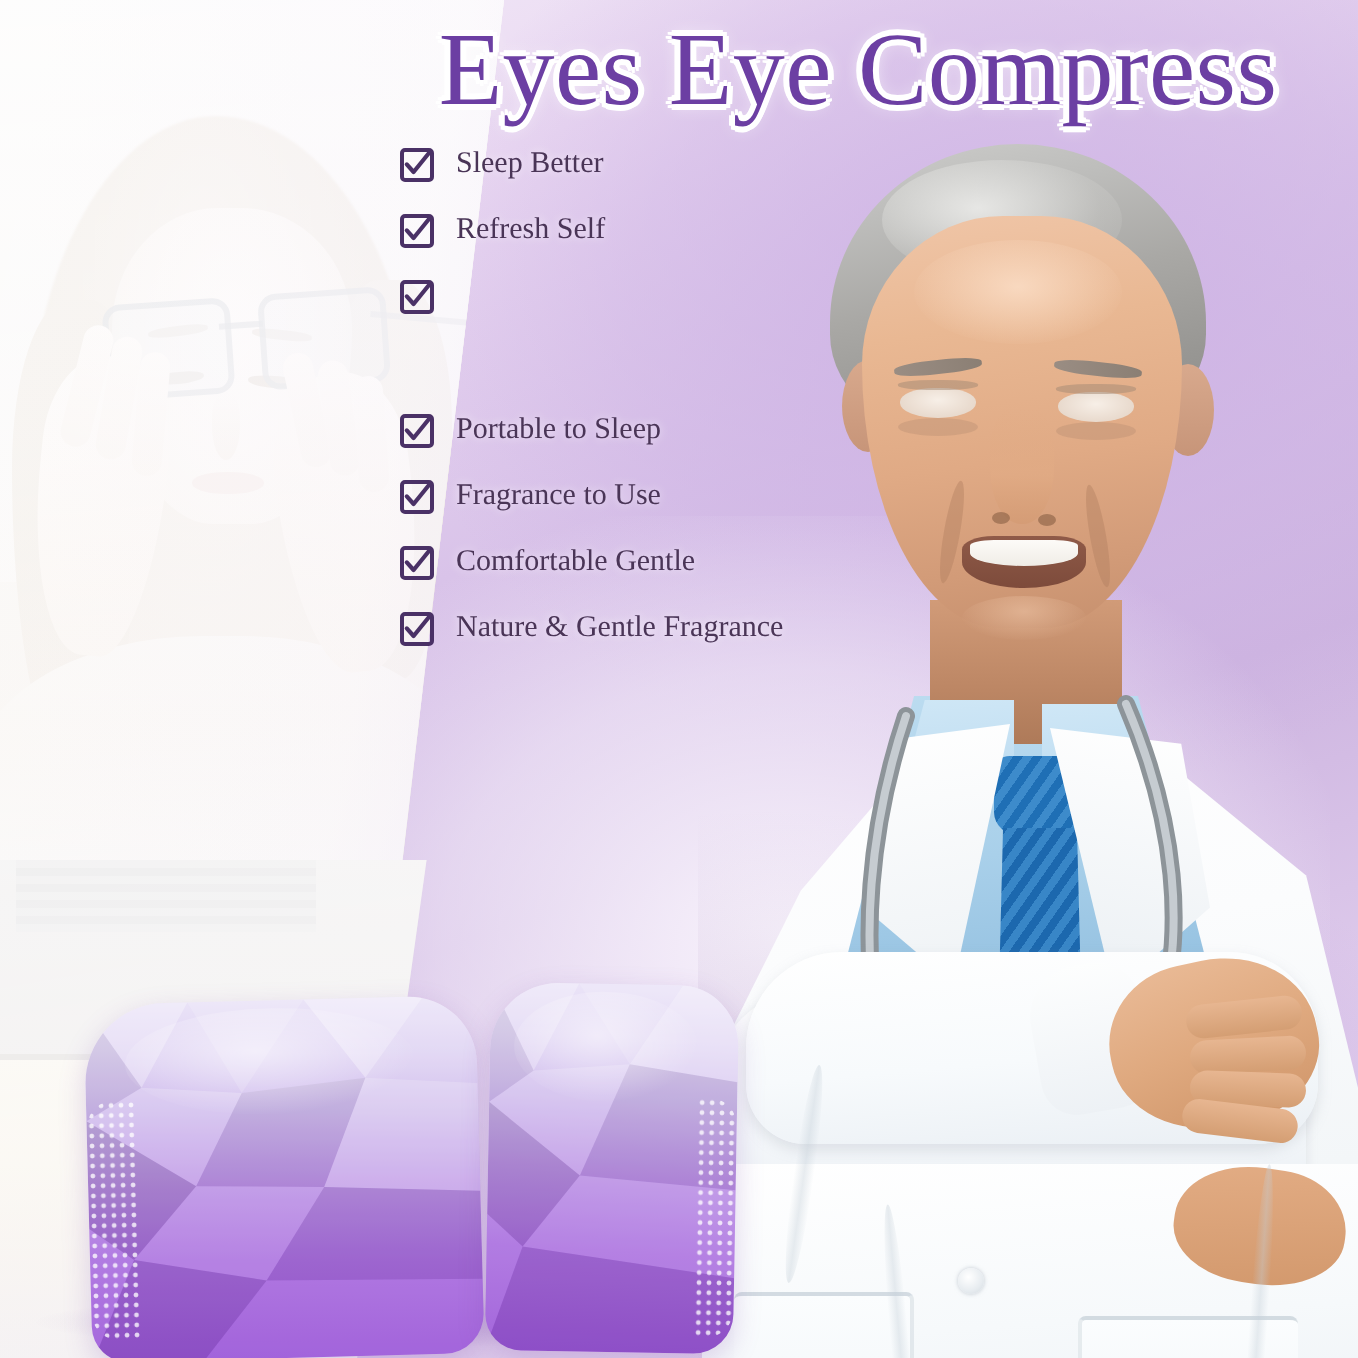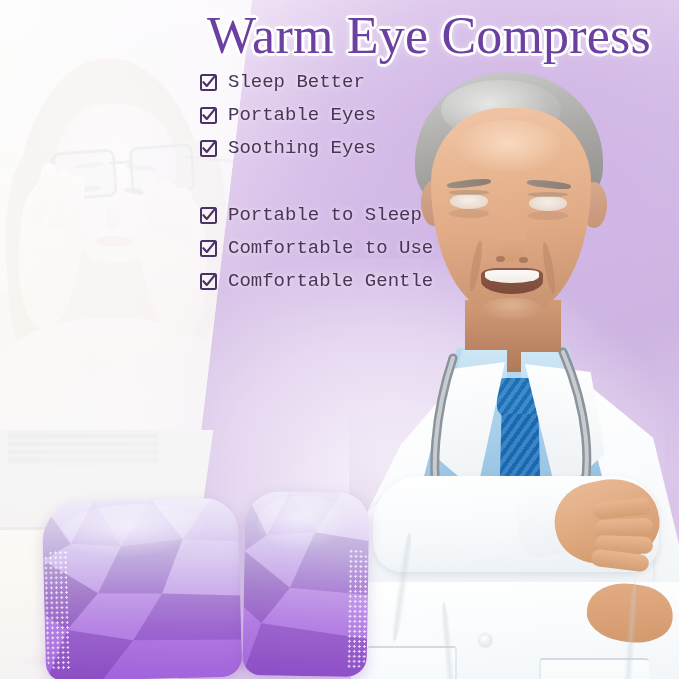--- a/index.html
+++ b/index.html
@@ -667,22 +667,22 @@
   .check-icon {
     flex: 0 0 auto;
     width: 17px;
     height: 17px;
     margin-right: 11px;
     position: relative;
     display: inline-block;
   }
   .check-icon svg { display: block; }
   .feature-label {
-    font-family: Liberation Mono, monospace;
-    font-size: 19px;
+    font-family: Liberation Serif, serif;
+    font-size: 15px;
     line-height: 1;
     color: #4a3557;
     white-space: nowrap;
     text-shadow: 0 0 5px rgba(255,255,255,0.75);
   }
 
   
   .product {
     position: absolute;
     left: 44px;
@@ -876,21 +876,21 @@
     <div class="dr-coat-bottom"></div>
     <div class="dr-thumbnail-hand2"></div>
     <div class="dr-button"></div>
     <div class="dr-pocket-l"></div>
     <div class="dr-pocket-r"></div>
     <div class="dr-fold-a"></div>
     <div class="dr-fold-b"></div>
     <div class="dr-fold-c"></div>
   </div>
 
-  <div class="title">Warm Eye Compress</div>
+  <div class="title">Eyes Eye Compress</div>
 
   <div class="features">
 
     <div class="feature-group first">
 
       <div class="feature-row">
         <span class="check-icon">
           <svg width="17" height="17" viewBox="0 0 17 17">
             <rect x="1" y="1" width="15" height="15" rx="1.5" fill="none" stroke="#4a3166" stroke-width="2"></rect>
             <path d="M3.4 8.2 L6.8 12.0 L15.2 1.6" fill="none" stroke="#4a3166" stroke-width="2.1" stroke-linecap="round" stroke-linejoin="round"></path>
@@ -899,31 +899,30 @@
         <span class="feature-label">Sleep Better</span>
       </div>
 
       <div class="feature-row">
         <span class="check-icon">
           <svg width="17" height="17" viewBox="0 0 17 17">
             <rect x="1" y="1" width="15" height="15" rx="1.5" fill="none" stroke="#4a3166" stroke-width="2"></rect>
             <path d="M3.4 8.2 L6.8 12.0 L15.2 1.6" fill="none" stroke="#4a3166" stroke-width="2.1" stroke-linecap="round" stroke-linejoin="round"></path>
           </svg>
         </span>
-        <span class="feature-label">Portable Eyes</span>
+        <span class="feature-label">Refresh Self</span>
       </div>
 
       <div class="feature-row">
         <span class="check-icon">
           <svg width="17" height="17" viewBox="0 0 17 17">
             <rect x="1" y="1" width="15" height="15" rx="1.5" fill="none" stroke="#4a3166" stroke-width="2"></rect>
             <path d="M3.4 8.2 L6.8 12.0 L15.2 1.6" fill="none" stroke="#4a3166" stroke-width="2.1" stroke-linecap="round" stroke-linejoin="round"></path>
           </svg>
         </span>
-        <span class="feature-label">Soothing Eyes</span>
       </div>
 
 
     </div>
 
     <div class="feature-group second">
 
       <div class="feature-row">
         <span class="check-icon">
           <svg width="17" height="17" viewBox="0 0 17 17">
@@ -934,33 +933,42 @@
         <span class="feature-label">Portable to Sleep</span>
       </div>
 
       <div class="feature-row">
         <span class="check-icon">
           <svg width="17" height="17" viewBox="0 0 17 17">
             <rect x="1" y="1" width="15" height="15" rx="1.5" fill="none" stroke="#4a3166" stroke-width="2"></rect>
             <path d="M3.4 8.2 L6.8 12.0 L15.2 1.6" fill="none" stroke="#4a3166" stroke-width="2.1" stroke-linecap="round" stroke-linejoin="round"></path>
           </svg>
         </span>
-        <span class="feature-label">Comfortable to Use</span>
+        <span class="feature-label">Fragrance to Use</span>
       </div>
 
       <div class="feature-row">
         <span class="check-icon">
           <svg width="17" height="17" viewBox="0 0 17 17">
             <rect x="1" y="1" width="15" height="15" rx="1.5" fill="none" stroke="#4a3166" stroke-width="2"></rect>
             <path d="M3.4 8.2 L6.8 12.0 L15.2 1.6" fill="none" stroke="#4a3166" stroke-width="2.1" stroke-linecap="round" stroke-linejoin="round"></path>
           </svg>
         </span>
         <span class="feature-label">Comfortable Gentle</span>
       </div>
 
+      <div class="feature-row">
+        <span class="check-icon">
+          <svg width="17" height="17" viewBox="0 0 17 17">
+            <rect x="1" y="1" width="15" height="15" rx="1.5" fill="none" stroke="#4a3166" stroke-width="2"></rect>
+            <path d="M3.4 8.2 L6.8 12.0 L15.2 1.6" fill="none" stroke="#4a3166" stroke-width="2.1" stroke-linecap="round" stroke-linejoin="round"></path>
+          </svg>
+        </span>
+        <span class="feature-label">Nature &amp; Gentle Fragrance</span>
+      </div>
 
     </div>
   </div>
 
   <div class="product-shadow"></div>
   <div class="product">
 
     <div class="packet packet-left">
       <svg class="facets" viewBox="0 0 196 179" preserveAspectRatio="none">
         <polygon points="0,0 52,0 28,42" fill="#ffffff" opacity="0.30"></polygon>

